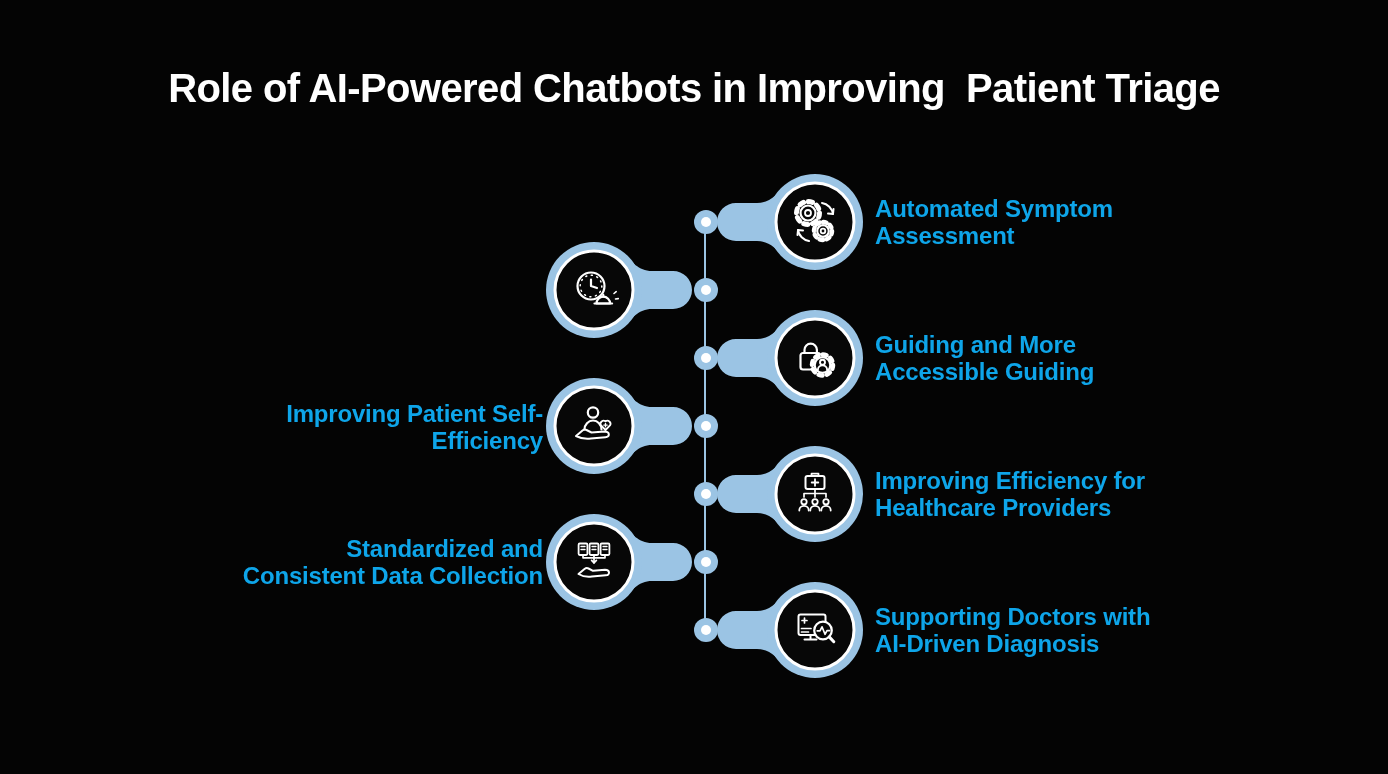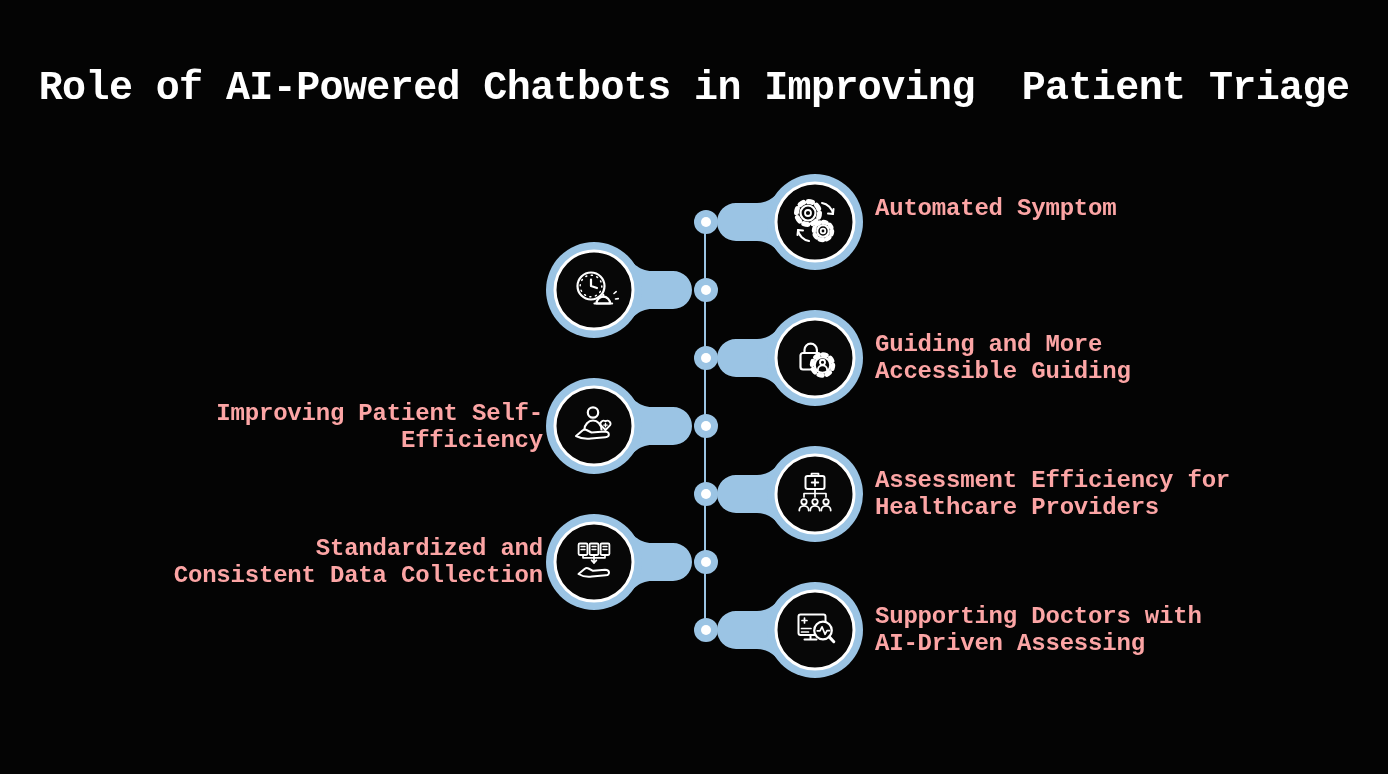--- a/index.html
+++ b/index.html
@@ -2,21 +2,21 @@
 <html><head>
 <meta charset="utf-8">
 <style>
   html, body { margin: 0; padding: 0; background: #000; }
   .stage {
     position: relative;
     width: 1388px;
     height: 774px;
     background: #040404;
     overflow: hidden;
-    font-family: Liberation Mono, monospace;
+    font-family: Liberation Sans, sans-serif;
   }
   .title {
     position: absolute;
     top: 66px;
     left: 0;
     width: 100%;
     text-align: center;
     color: #ffffff;
     font-size: 40px;
     font-weight: 700;
@@ -44,21 +44,21 @@
     content: "";
     position: absolute;
     left: 7px; top: 7px;
     width: 10px; height: 10px;
     border-radius: 50%;
     background: #ffffff;
   }
   .node-svg { position: absolute; width: 162px; height: 110px; }
   .label {
     position: absolute;
-    color: #fca5a5;
+    color: #0ea5e9;
     font-size: 24px;
     font-weight: 700;
     line-height: 27px;
     letter-spacing: -0.2px;
     width: 440px;
   }
   .label.right { left: 875px; text-align: left; }
   .label.left  { right: 845px; text-align: right; }
   .bulb { fill: #9bc4e4; }
   .ring { fill: #070707; stroke: #ffffff; stroke-width: 3; }
@@ -186,35 +186,36 @@
   <div class="dot" style="top:210px;"></div>
   <div class="dot" style="top:278px;"></div>
   <div class="dot" style="top:346px;"></div>
   <div class="dot" style="top:414px;"></div>
   <div class="dot" style="top:482px;"></div>
   <div class="dot" style="top:550px;"></div>
   <div class="dot" style="top:618px;"></div>
 
   <div class="label right" style="top:195px;">
     <div>Automated Symptom</div>
+    <div>Assessment</div>
   </div>
   <div class="label right" style="top:331px;">
     <div>Guiding and More</div>
     <div>Accessible Guiding</div>
   </div>
   <div class="label left" style="top:400px;">
     <div>Improving Patient Self-</div>
     <div>Efficiency</div>
   </div>
   <div class="label right" style="top:467px;">
-    <div>Assessment Efficiency for</div>
+    <div>Improving Efficiency for</div>
     <div>Healthcare Providers</div>
   </div>
   <div class="label left" style="top:535px;">
     <div>Standardized and</div>
     <div>Consistent Data Collection</div>
   </div>
   <div class="label right" style="top:603px;">
     <div>Supporting Doctors with</div>
-    <div>AI-Driven Assessing</div>
+    <div>AI-Driven Diagnosis</div>
   </div>
 
 </div>
 
 </body></html>

